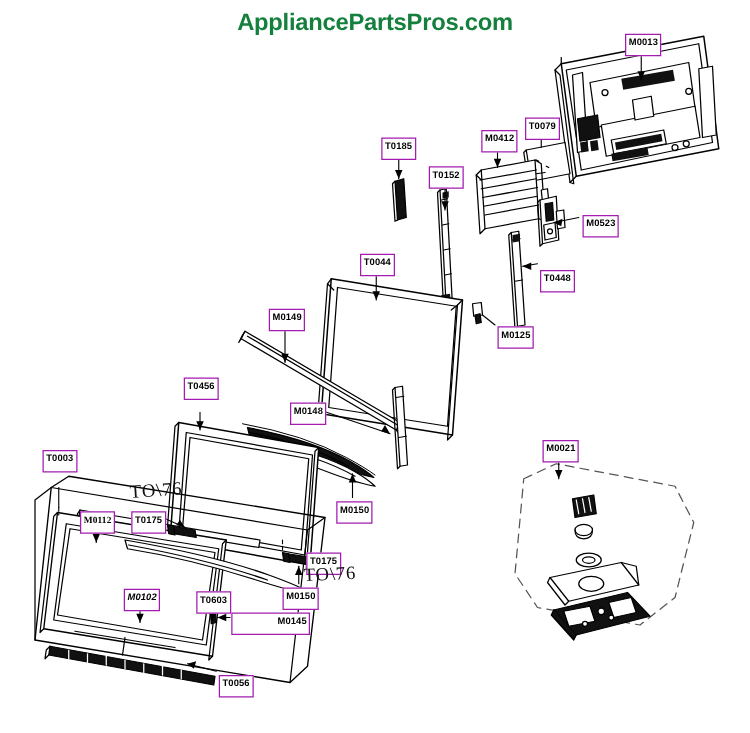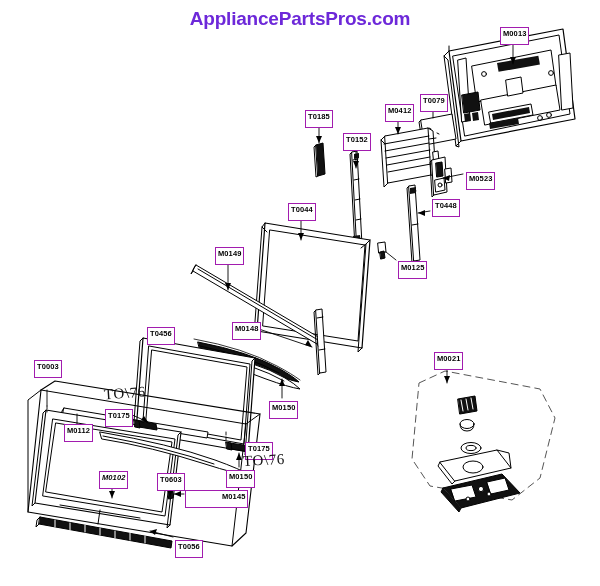--- a/index.html
+++ b/index.html
@@ -25,21 +25,21 @@
   }
   .wm {
     position: absolute;
     left: 0;
     top: 8px;
     width: 600px;
     text-align: center;
     font-family: "Liberation Sans", sans-serif;
     font-size: 19px;
     font-weight: bold;
-    color: #6d28d9;
+    color: #15803d;
     letter-spacing: -0.2px;
     user-select: none;
   }
   
   .callout {
     position: absolute;
     box-sizing: border-box;
     border: 1px solid #a21caf;
     background: #ffffff;
     font-family: "Liberation Sans", sans-serif;
@@ -336,30 +336,30 @@
 
     </g>
   </svg>
 
   <div class="callout" style="left:500px; top:27px;">M0013</div>
   <div class="callout" style="left:420px; top:94px;">T0079</div>
   <div class="callout" style="left:385px; top:104px;">M0412</div>
   <div class="callout" style="left:305px; top:110px;">T0185</div>
   <div class="callout" style="left:343px; top:133px;">T0152</div>
   <div class="callout" style="left:466px; top:172px;">M0523</div>
-  <div class="callout" style="left:432px; top:199px;">T0448</div>
+  <div class="callout" style="left:432px; top:216px;">T0448</div>
   <div class="callout" style="left:288px; top:203px;">T0044</div>
   <div class="callout" style="left:398px; top:261px;">M0125</div>
   <div class="callout" style="left:215px; top:247px;">M0149</div>
-  <div class="callout" style="left:147px; top:327px;">T0456</div>
+  <div class="callout" style="left:147px; top:302px;">T0456</div>
   <div class="callout" style="left:232px; top:322px;">M0148</div>
   <div class="callout" style="left:269px; top:401px;">M0150</div>
   <div class="callout" style="left:434px; top:352px;">M0021</div>
   <div class="callout" style="left:34px; top:360px;">T0003</div>
-  <div class="callout" style="left:64px; top:424px;">M0112</div>
+  <div class="callout" style="left:64px; top:409px;font-family:Liberation Serif, serif;">M0112</div>
   <div class="callout" style="left:105px; top:409px;">T0175</div>
   <div class="callout" style="left:245px; top:442px;">T0175</div>
   <div class="callout" style="left:226px; top:470px;">M0150</div>
   <div class="callout" style="left:99px; top:471px;font-style:italic;">M0102</div>
   <div class="callout" style="left:157px; top:473px;">T0603</div>
   <div class="callout" style="left:185px; top:490px;padding-left:36px;">M0145</div>
   <div class="callout" style="left:175px; top:540px;">T0056</div>
 
   <div class="hand" style="left:104px; top:385px;">TO\76</div>
   <div class="hand h2" style="left:243px; top:452px;">TO\76</div>

